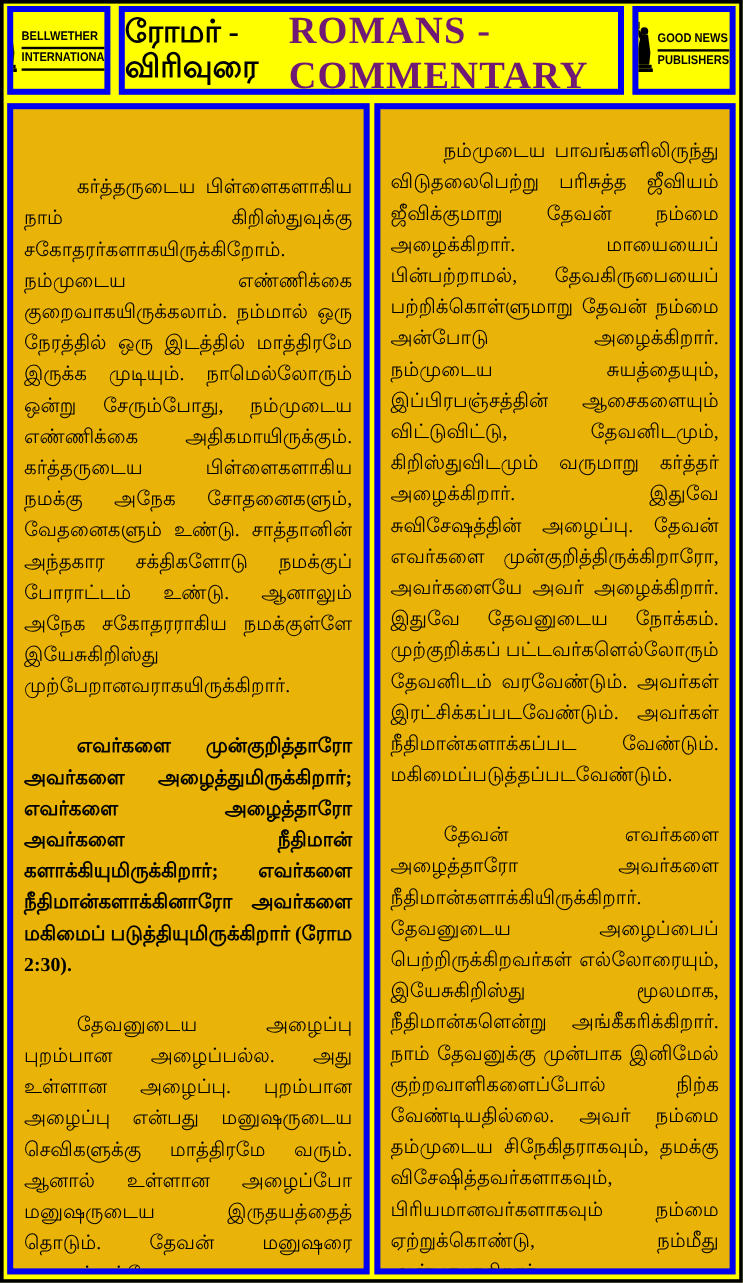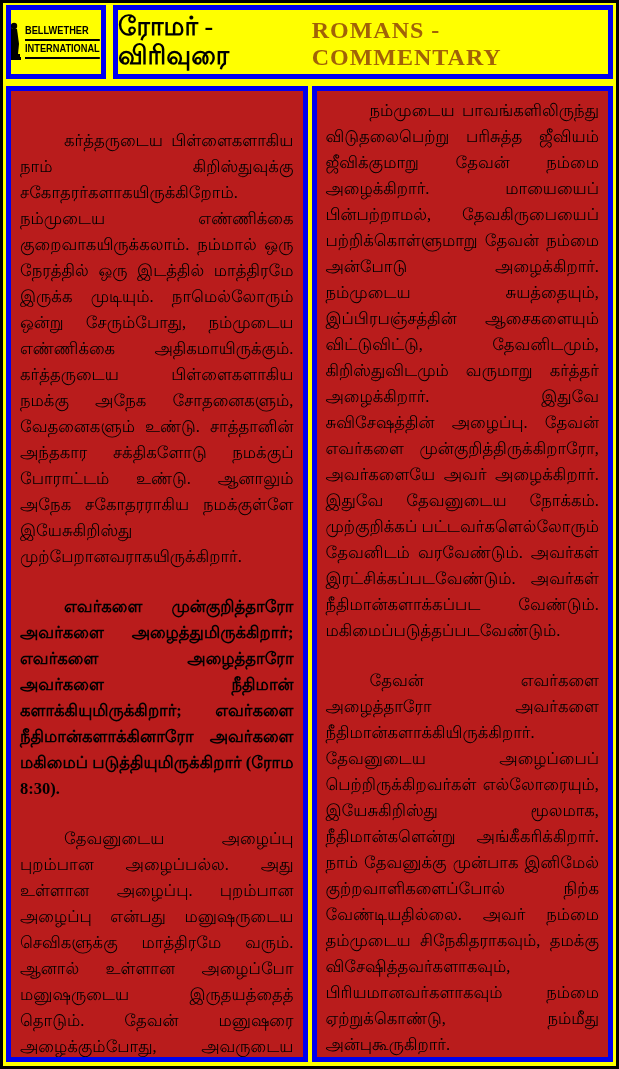--- a/index.html
+++ b/index.html
@@ -25,21 +25,21 @@
   }
 
   
   .header {
     display: flex;
     gap: 7px;
     height: 74px;
     flex-shrink: 0;
   }
   .logo-box {
-    width: 100px;
+    width: 86px;
     flex-shrink: 0;
     border: 5px solid #0000EE;
     background: #FFFF00;
     box-sizing: border-box;
     display: flex;
     align-items: center;
     justify-content: center;
     gap: 3px;
     overflow: hidden;
   }
@@ -74,40 +74,40 @@
   .title-ta {
     font-family: "Liberation Serif", serif;
     font-weight: bold;
     font-size: 26px;
     line-height: 1.1;
     color: #000;
   }
   .title-en {
     font-family: "Liberation Serif", serif;
     font-weight: bold;
-    font-size: 24px;
+    font-size: 32px;
     letter-spacing: 1px;
     margin-top: 4px;
-    color: #a16207;
+    color: #701a75;
   }
 
   
   .main {
     display: flex;
     gap: 4px;
     flex: 1;
     margin-top: 7px;
     min-height: 0;
   }
   .column {
     flex: 1;
     border: 5px solid #0000EE;
-    background: #b91c1c;
+    background: #eab308;
     box-sizing: border-box;
-    padding: 7px 9px;
+    padding: 22px 9px;
     overflow: hidden;
     font-family: "Liberation Serif", serif;
     font-size: 16.5px;
     line-height: 26px;
     color: #000;
     text-align: justify;
   }
   .column p {
     margin: 0 0 24px 0;
     text-indent: 44px;
@@ -148,28 +148,46 @@
           <span class="u">BELLWETHER</span>
           <span class="u">INTERNATIONAL</span>
         </span>
       </div>
 
       <div class="title-box">
         <div class="title-ta">ரோமர் - விரிவுரை</div>
         <div class="title-en">ROMANS - COMMENTARY</div>
       </div>
 
+      <div class="logo-box">
+        <span class="logo-figure">
+          <svg width="20" height="44" viewBox="0 0 20 44" xmlns="http://www.w3.org/2000/svg">
+            <g fill="#000">
+              <rect x="3" y="0" width="5" height="6"></rect>
+              <path d="M7 6 L11 12 L8 14 L5 8 Z"></path>
+              <circle cx="12" cy="8" r="3.2"></circle>
+              <path d="M9 11 L15 11 L17 26 L16 36 L7 36 L6 26 Z"></path>
+              <rect x="4" y="36" width="14" height="3"></rect>
+              <rect x="2" y="39" width="17" height="3"></rect>
+            </g>
+          </svg>
+        </span>
+        <span class="logo-text">
+          <span class="u">GOOD NEWS</span>
+          <span>PUBLISHERS</span>
+        </span>
+      </div>
 
     </div>
 
     <div class="main">
 
       <div class="column">
         <p class="lead-space">கர்த்தருடைய பிள்ளைகளாகிய நாம் கிறிஸ்துவுக்கு சகோதரர்களாகயிருக்கிறோம். நம்முடைய எண்ணிக்கை குறைவாகயிருக்கலாம். நம்மால் ஒரு நேரத்தில் ஒரு இடத்தில் மாத்திரமே இருக்க முடியும். நாமெல்லோரும் ஒன்று சேரும்போது, நம்முடைய எண்ணிக்கை அதிகமாயிருக்கும். கர்த்தருடைய பிள்ளைகளாகிய நமக்கு அநேக சோதனைகளும், வேதனைகளும் உண்டு. சாத்தானின் அந்தகார சக்திகளோடு நமக்குப் போராட்டம் உண்டு. ஆனாலும் அநேக சகோதரராகிய நமக்குள்ளே இயேசுகிறிஸ்து முற்பேறானவராகயிருக்கிறார்.</p>
-        <p class="quote">எவர்களை முன்குறித்தாரோ அவர்களை அழைத்துமிருக்கிறார்; எவர்களை அழைத்தாரோ அவர்களை நீதிமான் களாக்கியுமிருக்கிறார்; எவர்களை நீதிமான்களாக்கினாரோ அவர்களை மகிமைப் படுத்தியுமிருக்கிறார் (ரோம 8:30).</p>
+        <p class="quote">எவர்களை முன்குறித்தாரோ அவர்களை அழைத்துமிருக்கிறார்; எவர்களை அழைத்தாரோ அவர்களை நீதிமான் களாக்கியுமிருக்கிறார்; எவர்களை நீதிமான்களாக்கினாரோ அவர்களை மகிமைப் படுத்தியுமிருக்கிறார் (ரோம 2:30).</p>
         <p>தேவனுடைய அழைப்பு புறம்பான அழைப்பல்ல. அது உள்ளான அழைப்பு. புறம்பான அழைப்பு என்பது மனுஷருடைய செவிகளுக்கு மாத்திரமே வரும். ஆனால் உள்ளான அழைப்போ மனுஷருடைய இருதயத்தைத் தொடும். தேவன் மனுஷரை அழைக்கும்போது, அவருடைய அழைப்பு உறுதியாகயிருக்கும். நாம் தேவனுடைய அழைப்பை ஏற்றுக்கொள்ளும்போது, பரிசுத்த ஆவியானவர் நம்மை தேவனிடம் அழைத்து வருகிறார். கிறிஸ்துவின் வாக்குத்தத்தங்களைப் பற்றிக்கொள்ளவும், அவரை நம்முடைய கர்த்தராகவும் இரட்சகராகவும் ஏற்றுக்கொள்ளவும் நம்முடைய இருதயத்தில் கிரியை செய்கிறார்.</p>
       </div>
 
       <div class="column">
         <p>நம்முடைய பாவங்களிலிருந்து விடுதலைபெற்று பரிசுத்த ஜீவியம் ஜீவிக்குமாறு தேவன் நம்மை அழைக்கிறார். மாயையைப் பின்பற்றாமல், தேவகிருபையைப் பற்றிக்கொள்ளுமாறு தேவன் நம்மை அன்போடு அழைக்கிறார். நம்முடைய சுயத்தையும், இப்பிரபஞ்சத்தின் ஆசைகளையும் விட்டுவிட்டு, தேவனிடமும், கிறிஸ்துவிடமும் வருமாறு கர்த்தர் அழைக்கிறார். இதுவே சுவிசேஷத்தின் அழைப்பு. தேவன் எவர்களை முன்குறித்திருக்கிறாரோ, அவர்களையே அவர் அழைக்கிறார். இதுவே தேவனுடைய நோக்கம். முற்குறிக்கப் பட்டவர்களெல்லோரும் தேவனிடம் வரவேண்டும். அவர்கள் இரட்சிக்கப்படவேண்டும். அவர்கள் நீதிமான்களாக்கப்பட வேண்டும். மகிமைப்படுத்தப்படவேண்டும்.</p>
         <p>தேவன் எவர்களை அழைத்தாரோ அவர்களை நீதிமான்களாக்கியிருக்கிறார். தேவனுடைய அழைப்பைப் பெற்றிருக்கிறவர்கள் எல்லோரையும், இயேசுகிறிஸ்து மூலமாக, நீதிமான்களென்று அங்கீகரிக்கிறார். நாம் தேவனுக்கு முன்பாக இனிமேல் குற்றவாளிகளைப்போல் நிற்க வேண்டியதில்லை. அவர் நம்மை தம்முடைய சிநேகிதராகவும், தமக்கு விசேஷித்தவர்களாகவும், பிரியமானவர்களாகவும் நம்மை ஏற்றுக்கொண்டு, நம்மீது அன்புகூருகிறார்.</p>
 
       </div>
 
     </div>

